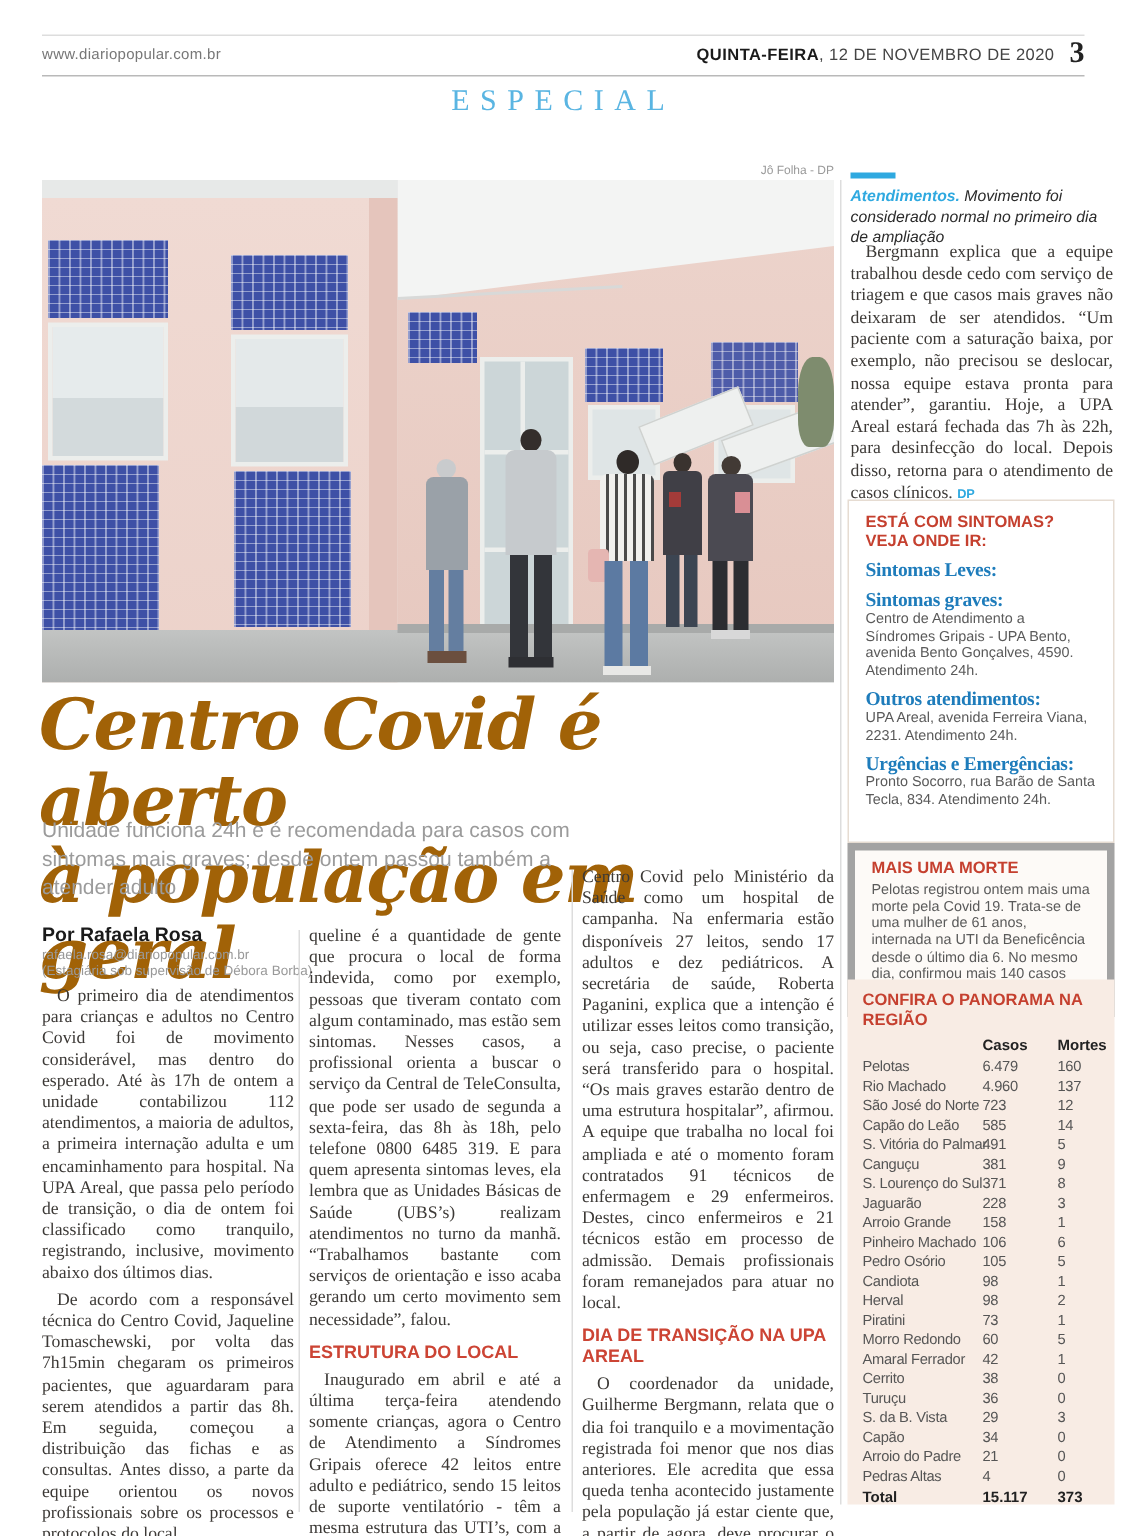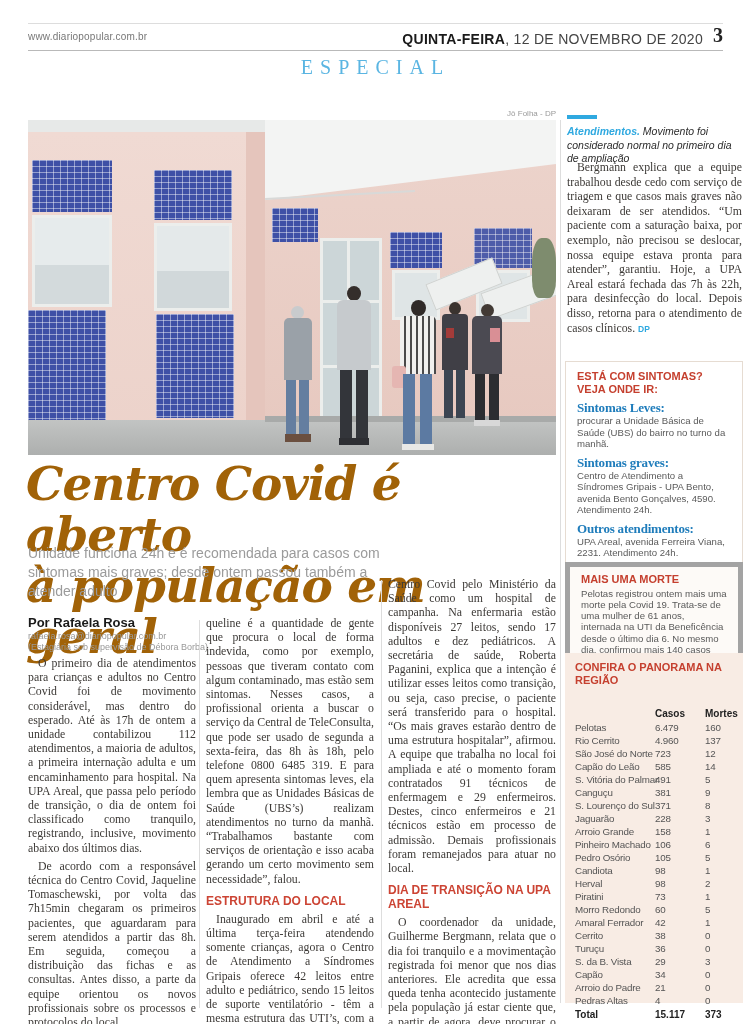--- a/index.html
+++ b/index.html
@@ -4,21 +4,21 @@
 <style>
   html,body{margin:0;padding:0;background:#fff;}
   .page{position:relative;width:751px;height:1024px;background:#fff;overflow:hidden;
         font-family:"Liberation Sans",sans-serif;color:#3a3a3a;}
   .abs{position:absolute;}
   .hr{position:absolute;height:1px;background:#c9c9c9;}
   .vr{position:absolute;width:1px;background:#ddd;}
 
   
   .site-url{left:28px;top:31px;font-size:10px;color:#777;letter-spacing:.2px;}
-  .folio-date{right:48px;top:31px;font-size:14px;color:#444;letter-spacing:.3px;margin-left:36px;}
+  .folio-date{right:48px;top:31px;font-size:11px;color:#444;letter-spacing:.3px;margin-left:36px;}
   .folio-date b{color:#1a1a1a;}
   .page-num{right:28px;top:24px;font-family:"Liberation Serif",serif;font-weight:bold;font-size:20px;color:#222;}
   .section{left:0;right:0;top:56px;text-align:center;font-family:"Liberation Serif",serif;
            font-size:20px;letter-spacing:7px;color:#5ab5e2;}
 
   
   .credit{left:28px;width:528px;top:109px;text-align:right;font-size:8px;color:#9a9a9a;}
   .photo{left:28px;top:120px;width:528px;height:335px;background:#e7e9e8;overflow:hidden;}
   .photo *{position:absolute;}
   .tiles{background-color:#3e50a6;
@@ -46,21 +46,21 @@
 
   
   .bluebar{left:567px;top:115px;width:30px;height:4px;background:#2fa9e0;}
   .caption{left:567px;top:125px;width:176px;font-size:10.5px;line-height:13.5px;font-style:italic;color:#2b2b2b;}
   .caption b{color:#2fa9e0;}
   .side-body{left:567px;top:160px;width:175px;font-family:"Liberation Serif",serif;font-size:11.8px;
              line-height:14.6px;text-align:justify;color:#3c3936;text-indent:10px;}
   .endmark{font-family:"Liberation Sans",sans-serif;font-weight:bold;font-style:normal;font-size:8.5px;color:#2fa9e0;}
 
   .sbox{box-sizing:border-box;left:565px;width:178px;}
-  .symptoms{top:333px;height:229px;border:1px solid #e6dcd2;padding:8px 11px;background:#fff;overflow:hidden;margin-top:28px;}
+  .symptoms{top:333px;height:229px;border:1px solid #e6dcd2;padding:8px 11px;background:#fff;overflow:hidden;}
   .sbox-title{font-size:11px;line-height:12.5px;font-weight:bold;color:#c5402f;}
   .sym-h{font-family:"Liberation Serif",serif;font-weight:bold;font-size:13px;line-height:14px;
          color:#1e7cbb;margin-top:6px;white-space:nowrap;letter-spacing:-.2px;}
   .sym-t{font-size:9.6px;line-height:11.5px;color:#5a5a5a;}
 
   .death{top:562px;border:5px solid #a3a3a3;background:#fdfaf7;padding:6px 11px 6px 11px;}
   .death-t{font-size:9.6px;line-height:11.3px;color:#5a5a5a;margin-top:2px;}
 
   .panorama{top:653px;height:350px;background:#f8ece4;padding:8px 10px;}
   .pan-head,.pan-row,.pan-total{display:grid;grid-template-columns:80px 50px 1fr;}
@@ -191,21 +191,20 @@
 
   <div class="abs sbox symptoms">
     <div class="sbox-title">
       <div>ESTÁ COM SINTOMAS?</div>
       <div>VEJA ONDE IR:</div>
     </div>
     <div>
 
         <div>
           <div class="sym-h">Sintomas Leves:</div>
-          <div class="sym-t">procurar a Unidade Básica de Saúde (UBS) do bairro no turno da manhã.</div>
         </div>
 
         <div>
           <div class="sym-h">Sintomas graves:</div>
           <div class="sym-t">Centro de Atendimento a Síndromes Gripais - UPA Bento, avenida Bento Gonçalves, 4590. Atendimento 24h.</div>
         </div>
 
         <div>
           <div class="sym-h">Outros atendimentos:</div>
           <div class="sym-t">UPA Areal, avenida Ferreira Viana, 2231. Atendimento 24h.</div>
@@ -217,36 +216,36 @@
         </div>
       </div>
   </div>
 
   <div class="abs sbox death">
     <div class="sbox-title">MAIS UMA MORTE</div>
     <div class="death-t">Pelotas registrou ontem mais uma morte pela Covid 19. Trata-se de uma mulher de 61 anos, internada na UTI da Beneficência desde o último dia 6. No mesmo dia, confirmou mais 140 casos positivos.</div>
   </div>
 
   <div class="abs sbox panorama">
-    <div class="sbox-title" style="margin-bottom:20px;">CONFIRA O PANORAMA NA REGIÃO</div>
+    <div class="sbox-title" style="margin-bottom:4px;">CONFIRA O PANORAMA NA REGIÃO</div>
     <div class="pan-head">
       <div></div>
       <div>Casos</div>
       <div>Mortes</div>
     </div>
     <div>
 
         <div class="pan-row">
           <div>Pelotas</div>
           <div>6.479</div>
           <div>160</div>
         </div>
 
         <div class="pan-row">
-          <div>Rio Cerrito</div>
+          <div>Rio Machado</div>
           <div>4.960</div>
           <div>137</div>
         </div>
 
         <div class="pan-row">
           <div>São José do Norte</div>
           <div>723</div>
           <div>12</div>
         </div>
 

